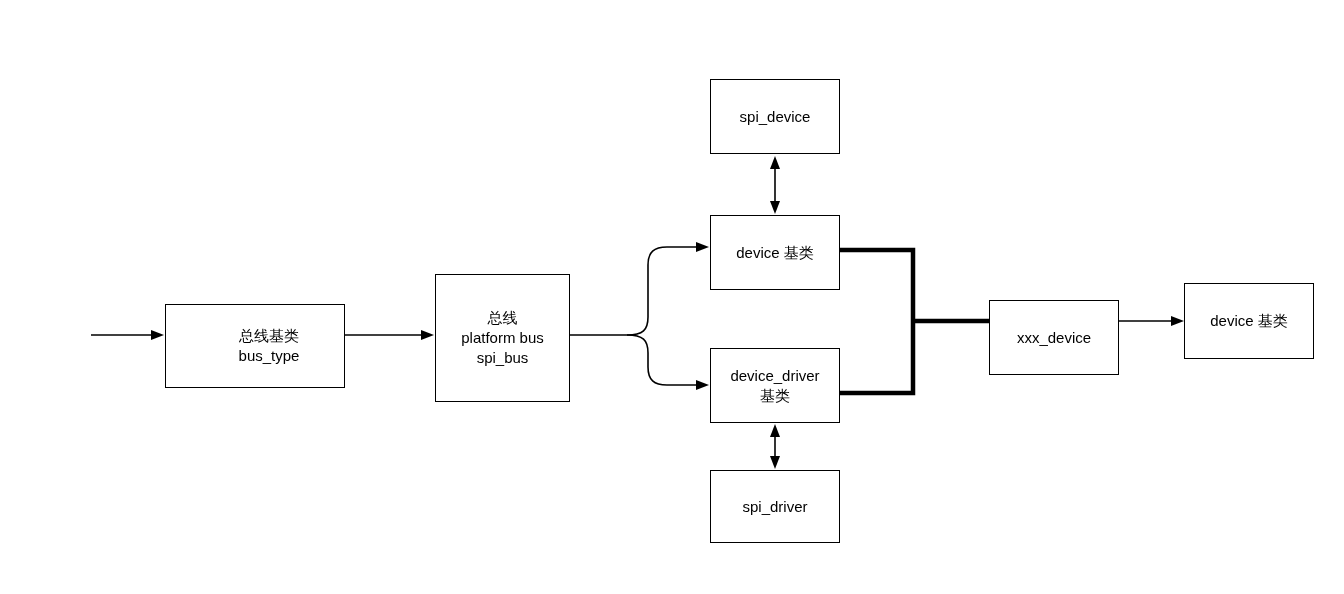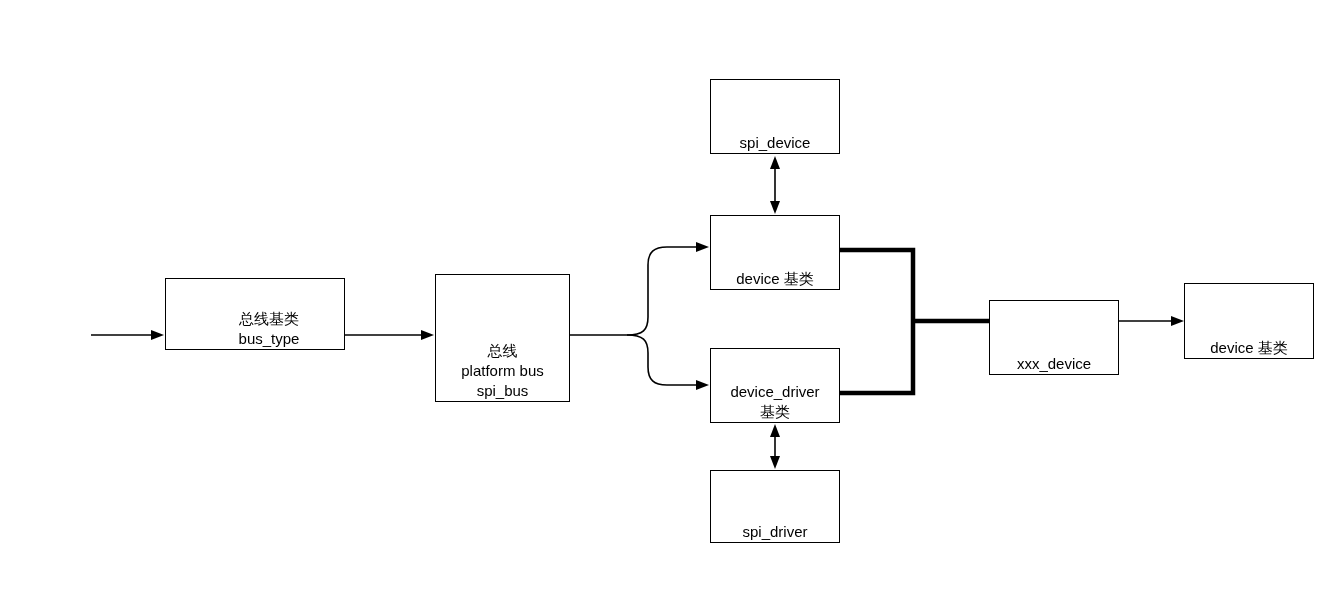--- a/index.html
+++ b/index.html
@@ -24,29 +24,29 @@
     height: 594px;
   }
   .node {
     position: absolute;
     box-sizing: border-box;
     border: 1.5px solid #000000;
     background: #ffffff;
     display: flex;
     flex-direction: column;
     align-items: center;
-    justify-content: flex-end;
+    justify-content: center;
     text-align: center;
     font-size: 15px;
     line-height: 20px;
     white-space: nowrap;
   }
   
   .n-kernel             { left: 0px;    top: 237px; width: 91px;  height: 196px; }
-  .n-bus-base           { left: 165px;  top: 278px; width: 180px; height: 72px; padding-left: 28px;  }
+  .n-bus-base           { left: 165px;  top: 304px; width: 180px; height: 84px; padding-left: 28px;  }
   .n-bus                { left: 435px;  top: 274px; width: 135px; height: 128px; }
   .n-spi-device         { left: 710px;  top: 79px;  width: 130px; height: 75px;  }
   .n-device-base        { left: 710px;  top: 215px; width: 130px; height: 75px;  }
   .n-device-driver-base { left: 710px;  top: 348px; width: 130px; height: 75px;  }
   .n-spi-driver         { left: 710px;  top: 470px; width: 130px; height: 73px;  }
   .n-xxx-device         { left: 989px;  top: 284px; width: 130px; height: 75px; margin-top: 16px;  }
   .n-device-base-right  { left: 1184px; top: 283px; width: 130px; height: 76px;  }
 
   .edge-thin  { stroke: #000000; stroke-width: 1.6; fill: none; }
   .edge-thick { stroke: #000000; stroke-width: 4.5; fill: none; }

